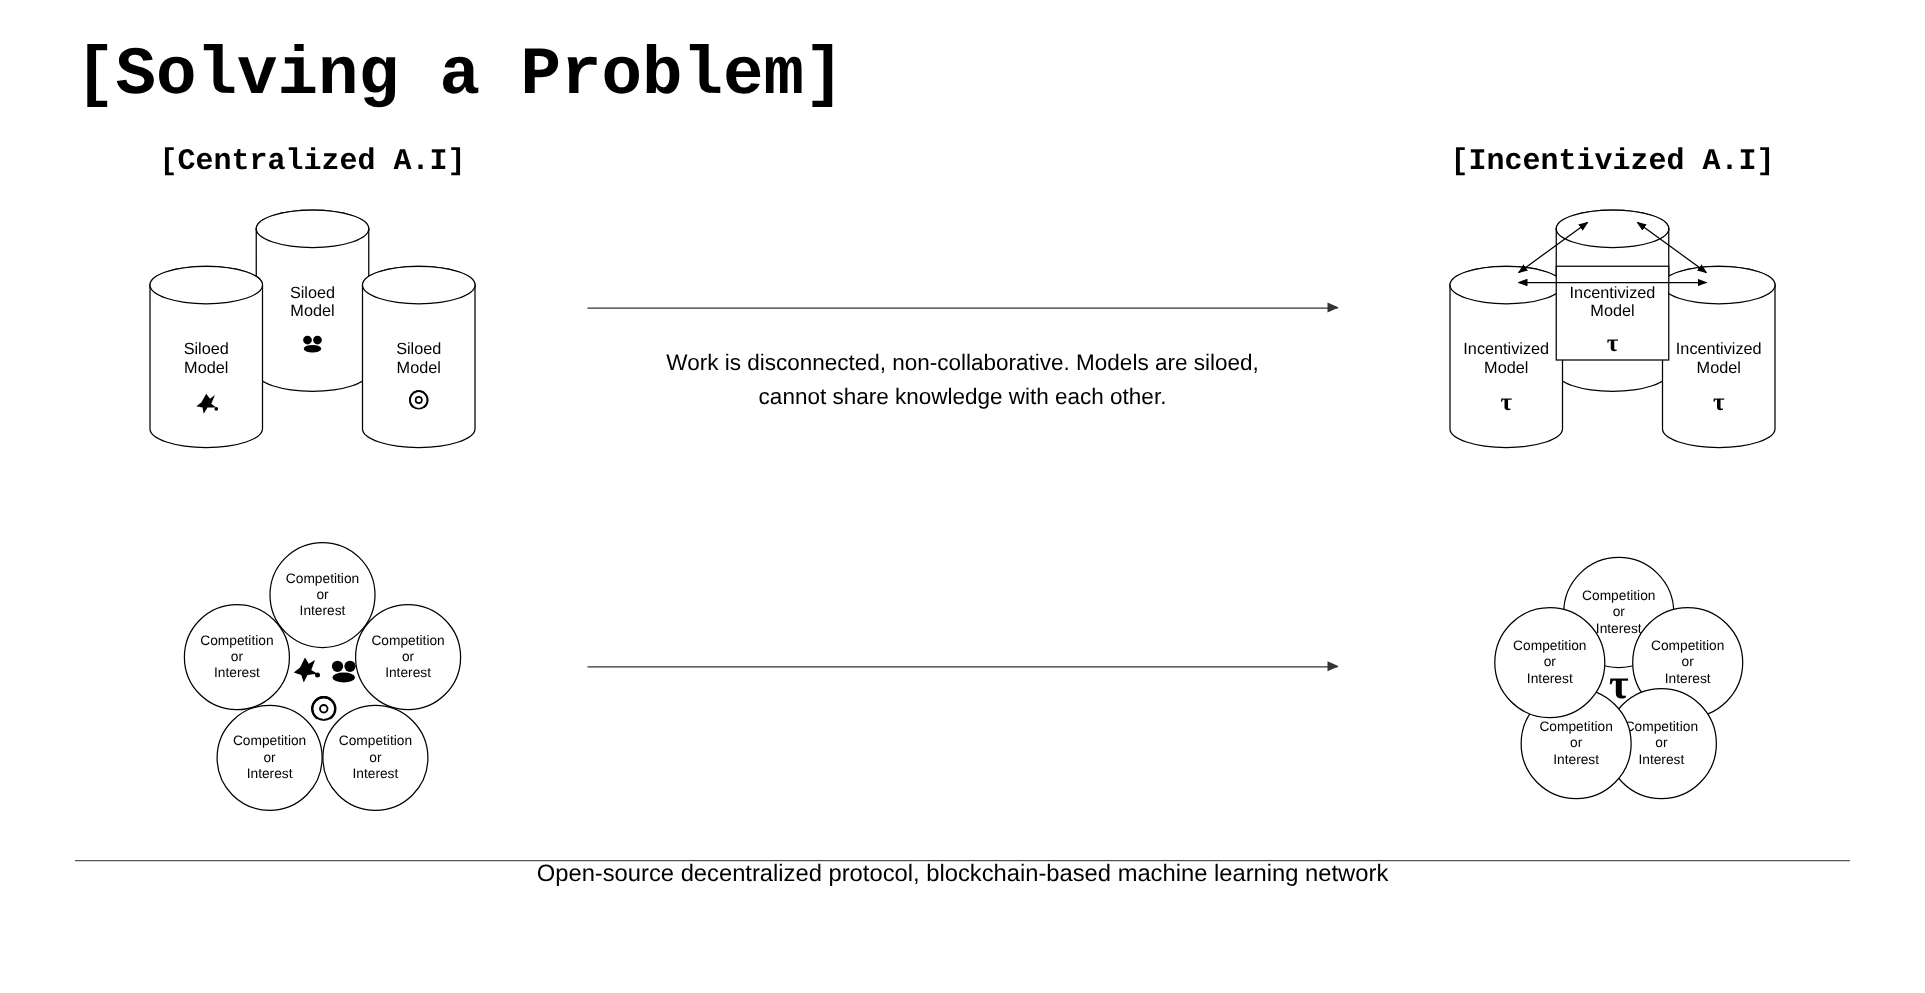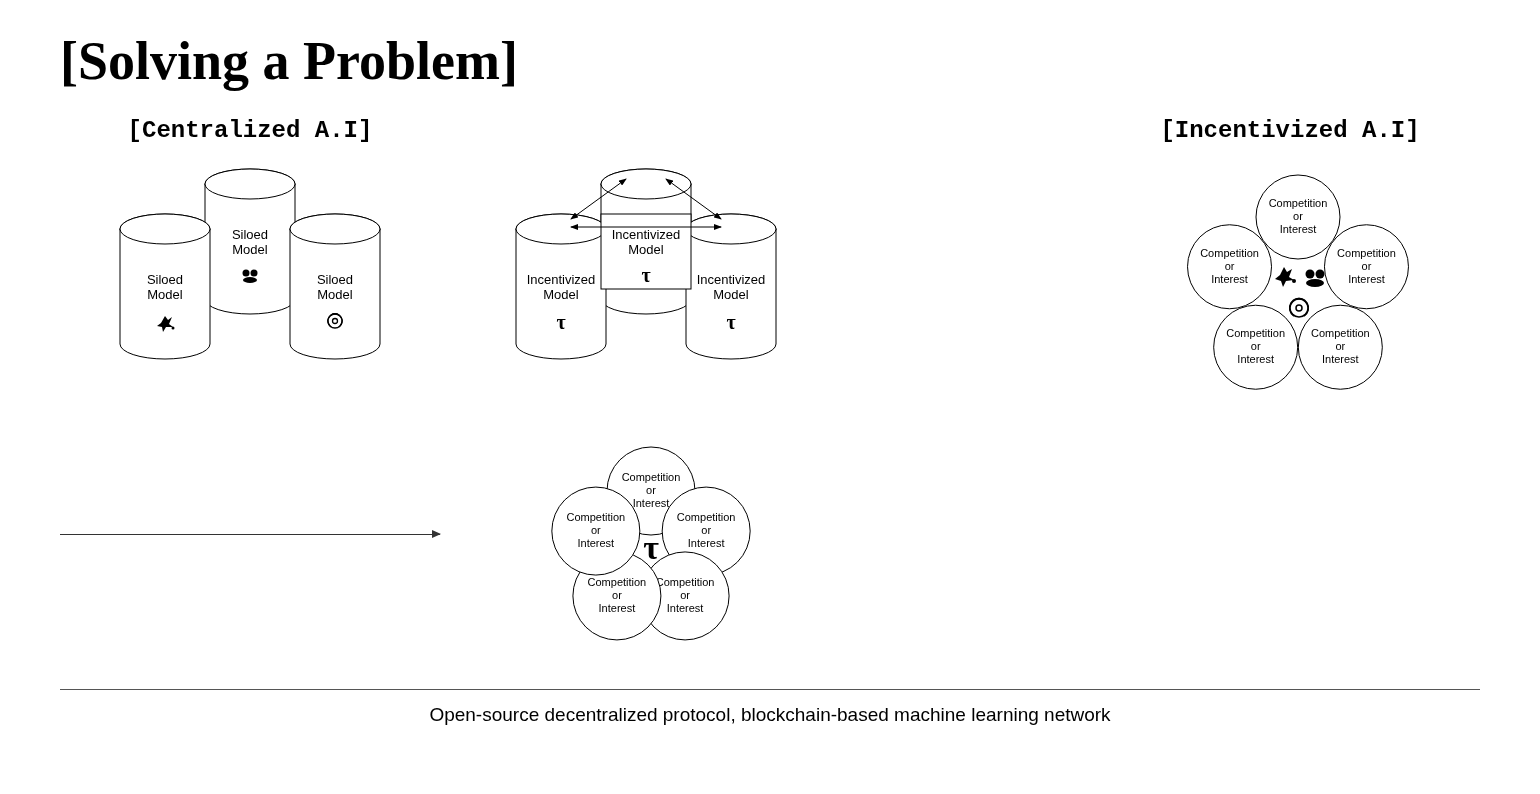--- a/index.html
+++ b/index.html
@@ -6,45 +6,45 @@
 body {
   width: 1540px;
   height: 794px;
   background: #fff;
   font-family: -apple-system, BlinkMacSystemFont, "Segoe UI", sans-serif;
   color: #000;
   position: relative;
   padding: 30px 60px;
 }
 .title {
-  font-family: Liberation Serif, serif;
+  font-family: Liberation Mono, monospace;
   font-size: 54px;
   font-weight: 700;
   margin-bottom: 25px;
 }
 .subtitle {
   font-family: "Courier New", monospace;
   font-size: 24px;
   font-weight: 600;
 }
 .grid {
   display: grid;
   grid-template-columns: 380px 1fr 380px;
-  column-gap: 16px;
+  column-gap: 30px;
 }
 .col-head { text-align: center; margin-bottom: 15px; }
 .cell { position: relative; height: 260px; }
 .mid-cell { display: flex; flex-direction: column; align-items: center; justify-content: center; height: 260px; }
 .arrow-line { width: 100%; height: 1px; background: #333; position: relative; margin-bottom: 30px; }
 .arrow-line::after {
   content: ""; position: absolute; right: -1px; top: -4px;
   border-left: 9px solid #333; border-top: 4.5px solid transparent; border-bottom: 4.5px solid transparent;
 }
 .mid-text { font-size: 18px; text-align: center; line-height: 1.5; max-width: 520px; }
-.footer-line { border-top: 1px solid #555; margin-top: 10px; padding-top: 14px; text-align: center; font-size: 19px; }
+.footer-line { border-top: 1px solid #555; margin-top: 10px; text-align: center; font-size: 19px; }
 svg { display: block; }
 .cyl-label { font-size: 13px; }
 .circ-label { font-size: 11px; }
 .tau { font-family: serif; font-weight: 700; font-size: 20px; }
 </style>
 </head>
 <body>
 
 <h1 class="title">[Solving a Problem]</h1>
 
@@ -93,20 +93,24 @@
             <path d="M14 7 a7 7 0 0 1 -7 7"></path>
           <path d="M7 14 a7 7 0 0 1 -7 -7"></path>
             <path d="M0 7 a7 7 0 0 1 7 -7"></path>
           <path d="M3 1 a7 7 0 0 1 8 12"></path>
             <path d="M11 1 a7 7 0 0 0 -8 12"></path>
         </g>
       </g>
     </svg>
   </div>
 
+  <div class="mid-cell">
+    <div class="arrow-line"></div>
+    <div class="mid-text">Work is disconnected, non-collaborative. Models are siloed, cannot share knowledge with each other.</div>
+  </div>
 
   <div class="cell">
     <svg width="380" height="230" viewBox="0 0 380 230">
       <defs>
         <marker id="ah1" markerWidth="8" markerHeight="6" refX="7" refY="3" orient="auto">
             <path d="M0 0 L8 3 L0 6 z" fill="#000"></path>
           </marker>
         <marker id="ah1r" markerWidth="8" markerHeight="6" refX="1" refY="3" orient="auto">
             <path d="M8 0 L0 3 L8 6 z" fill="#000"></path>
           </marker>

